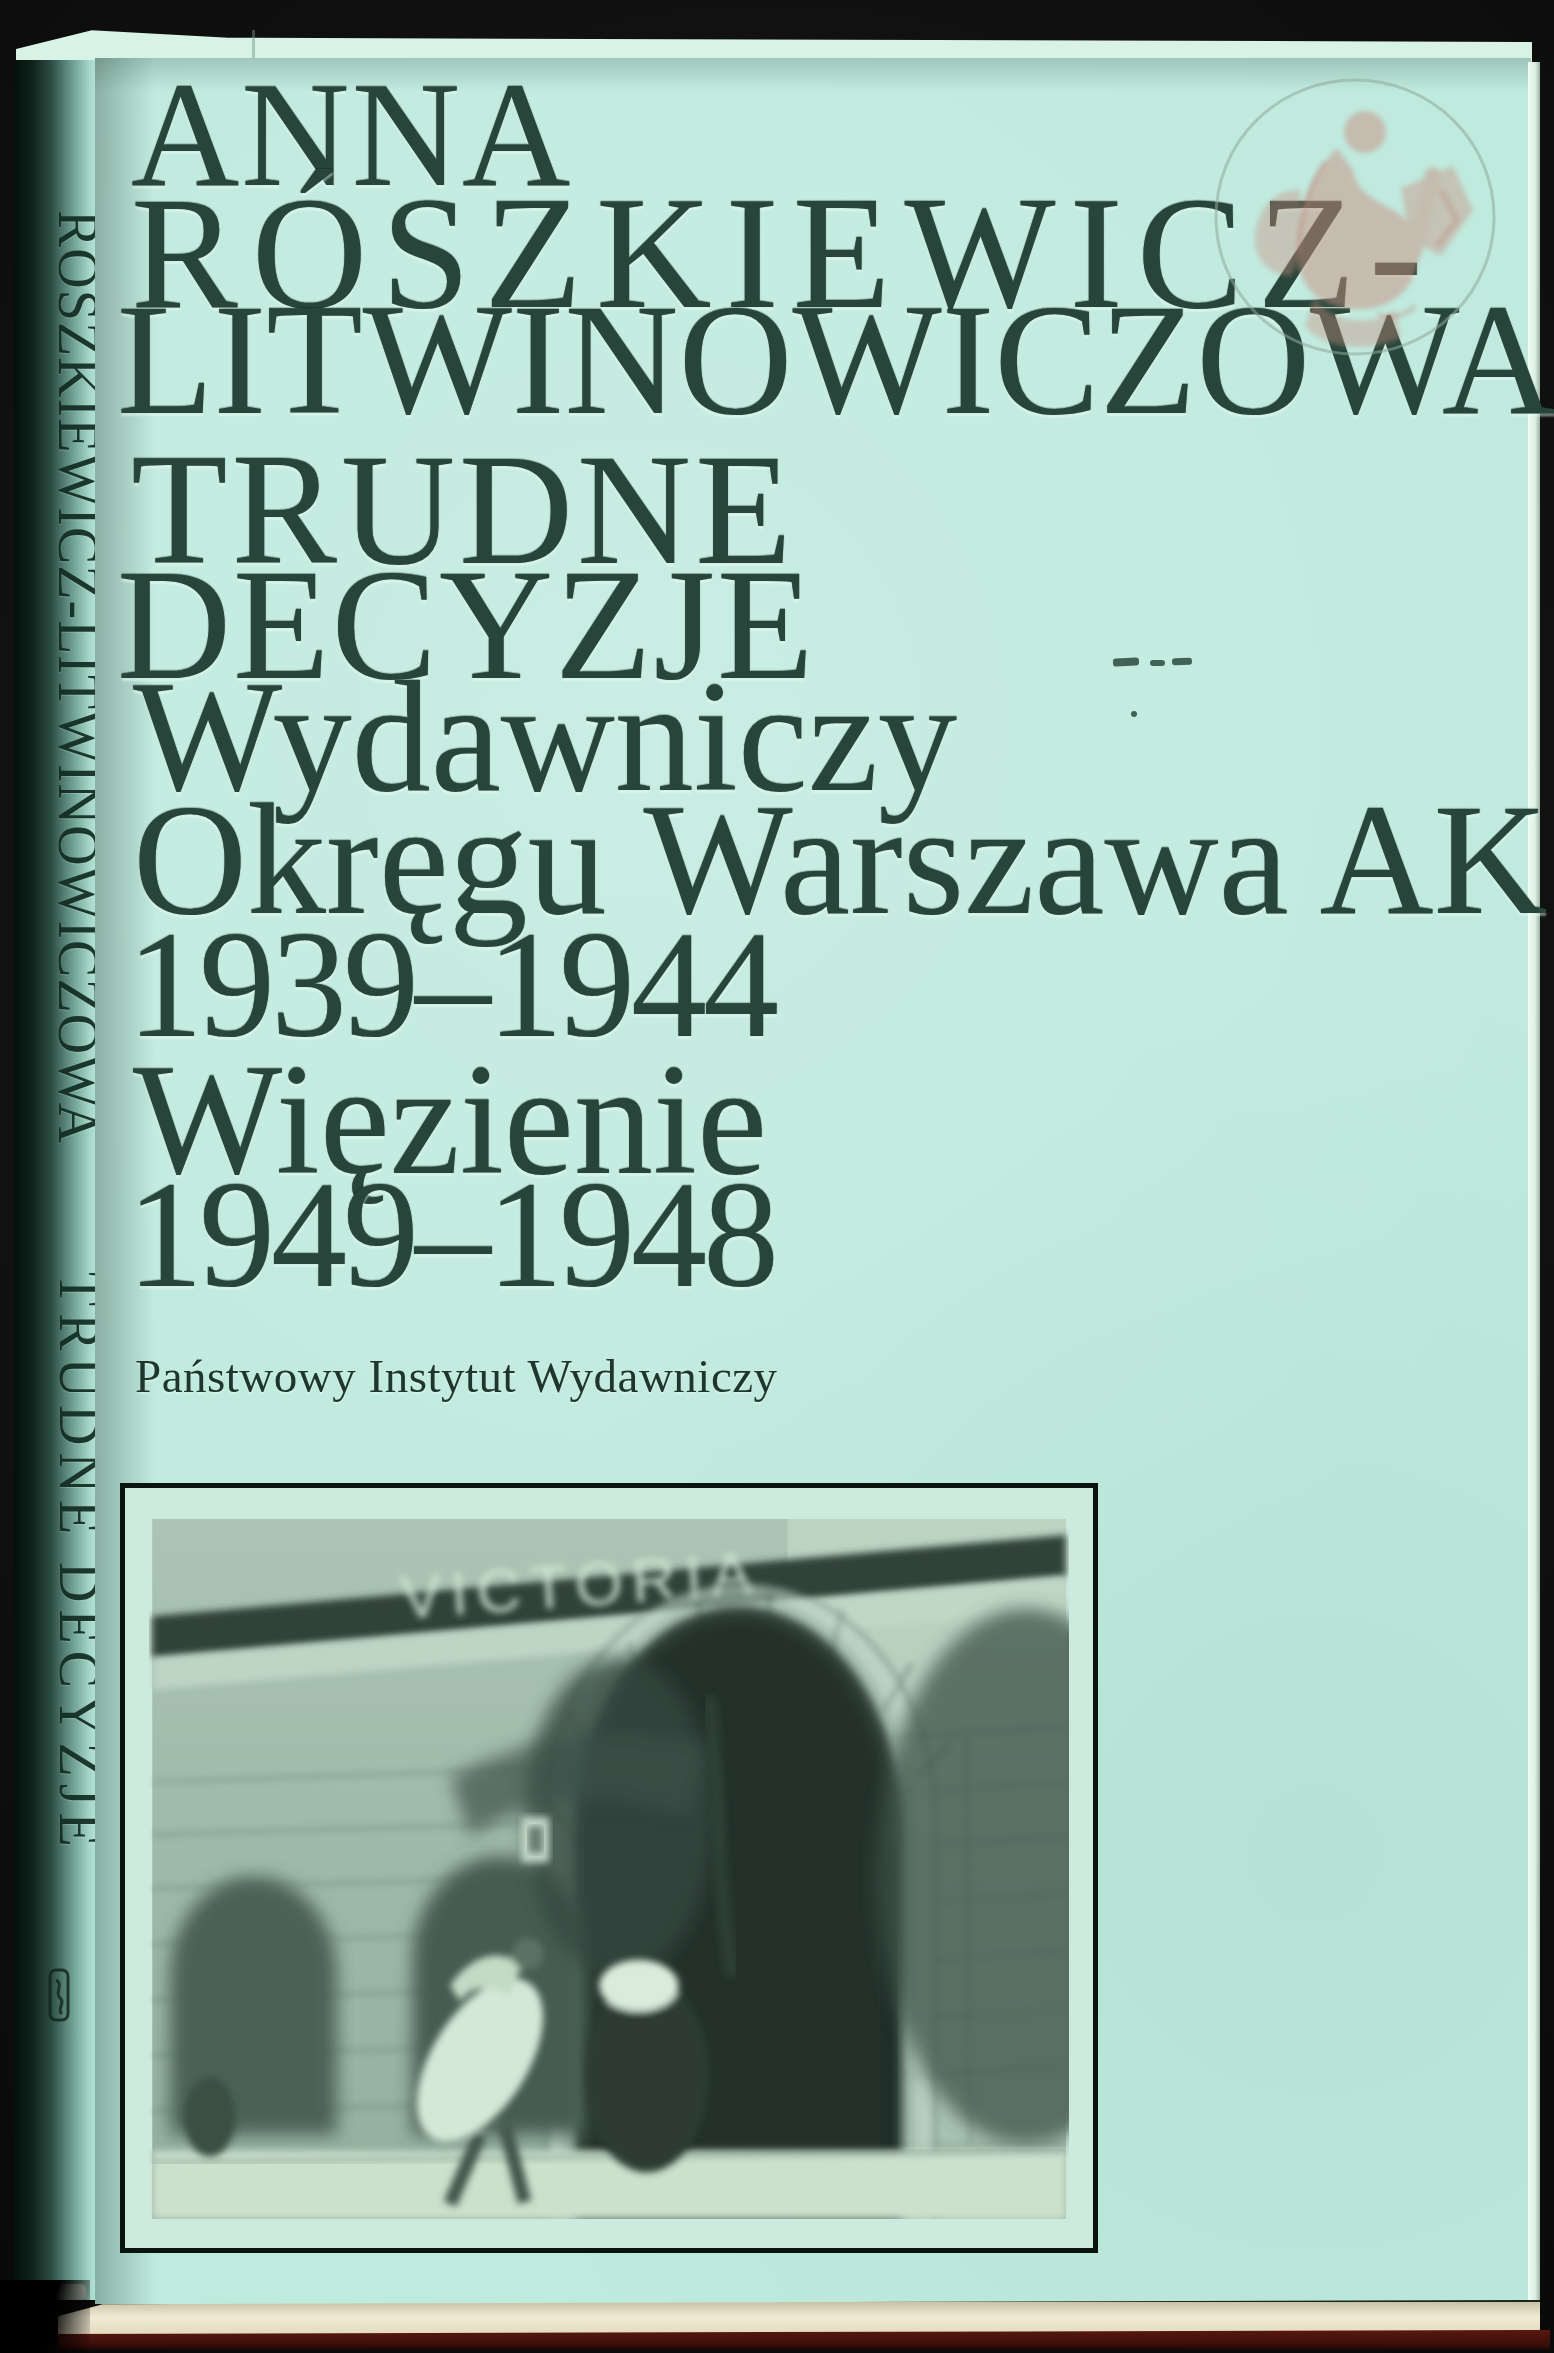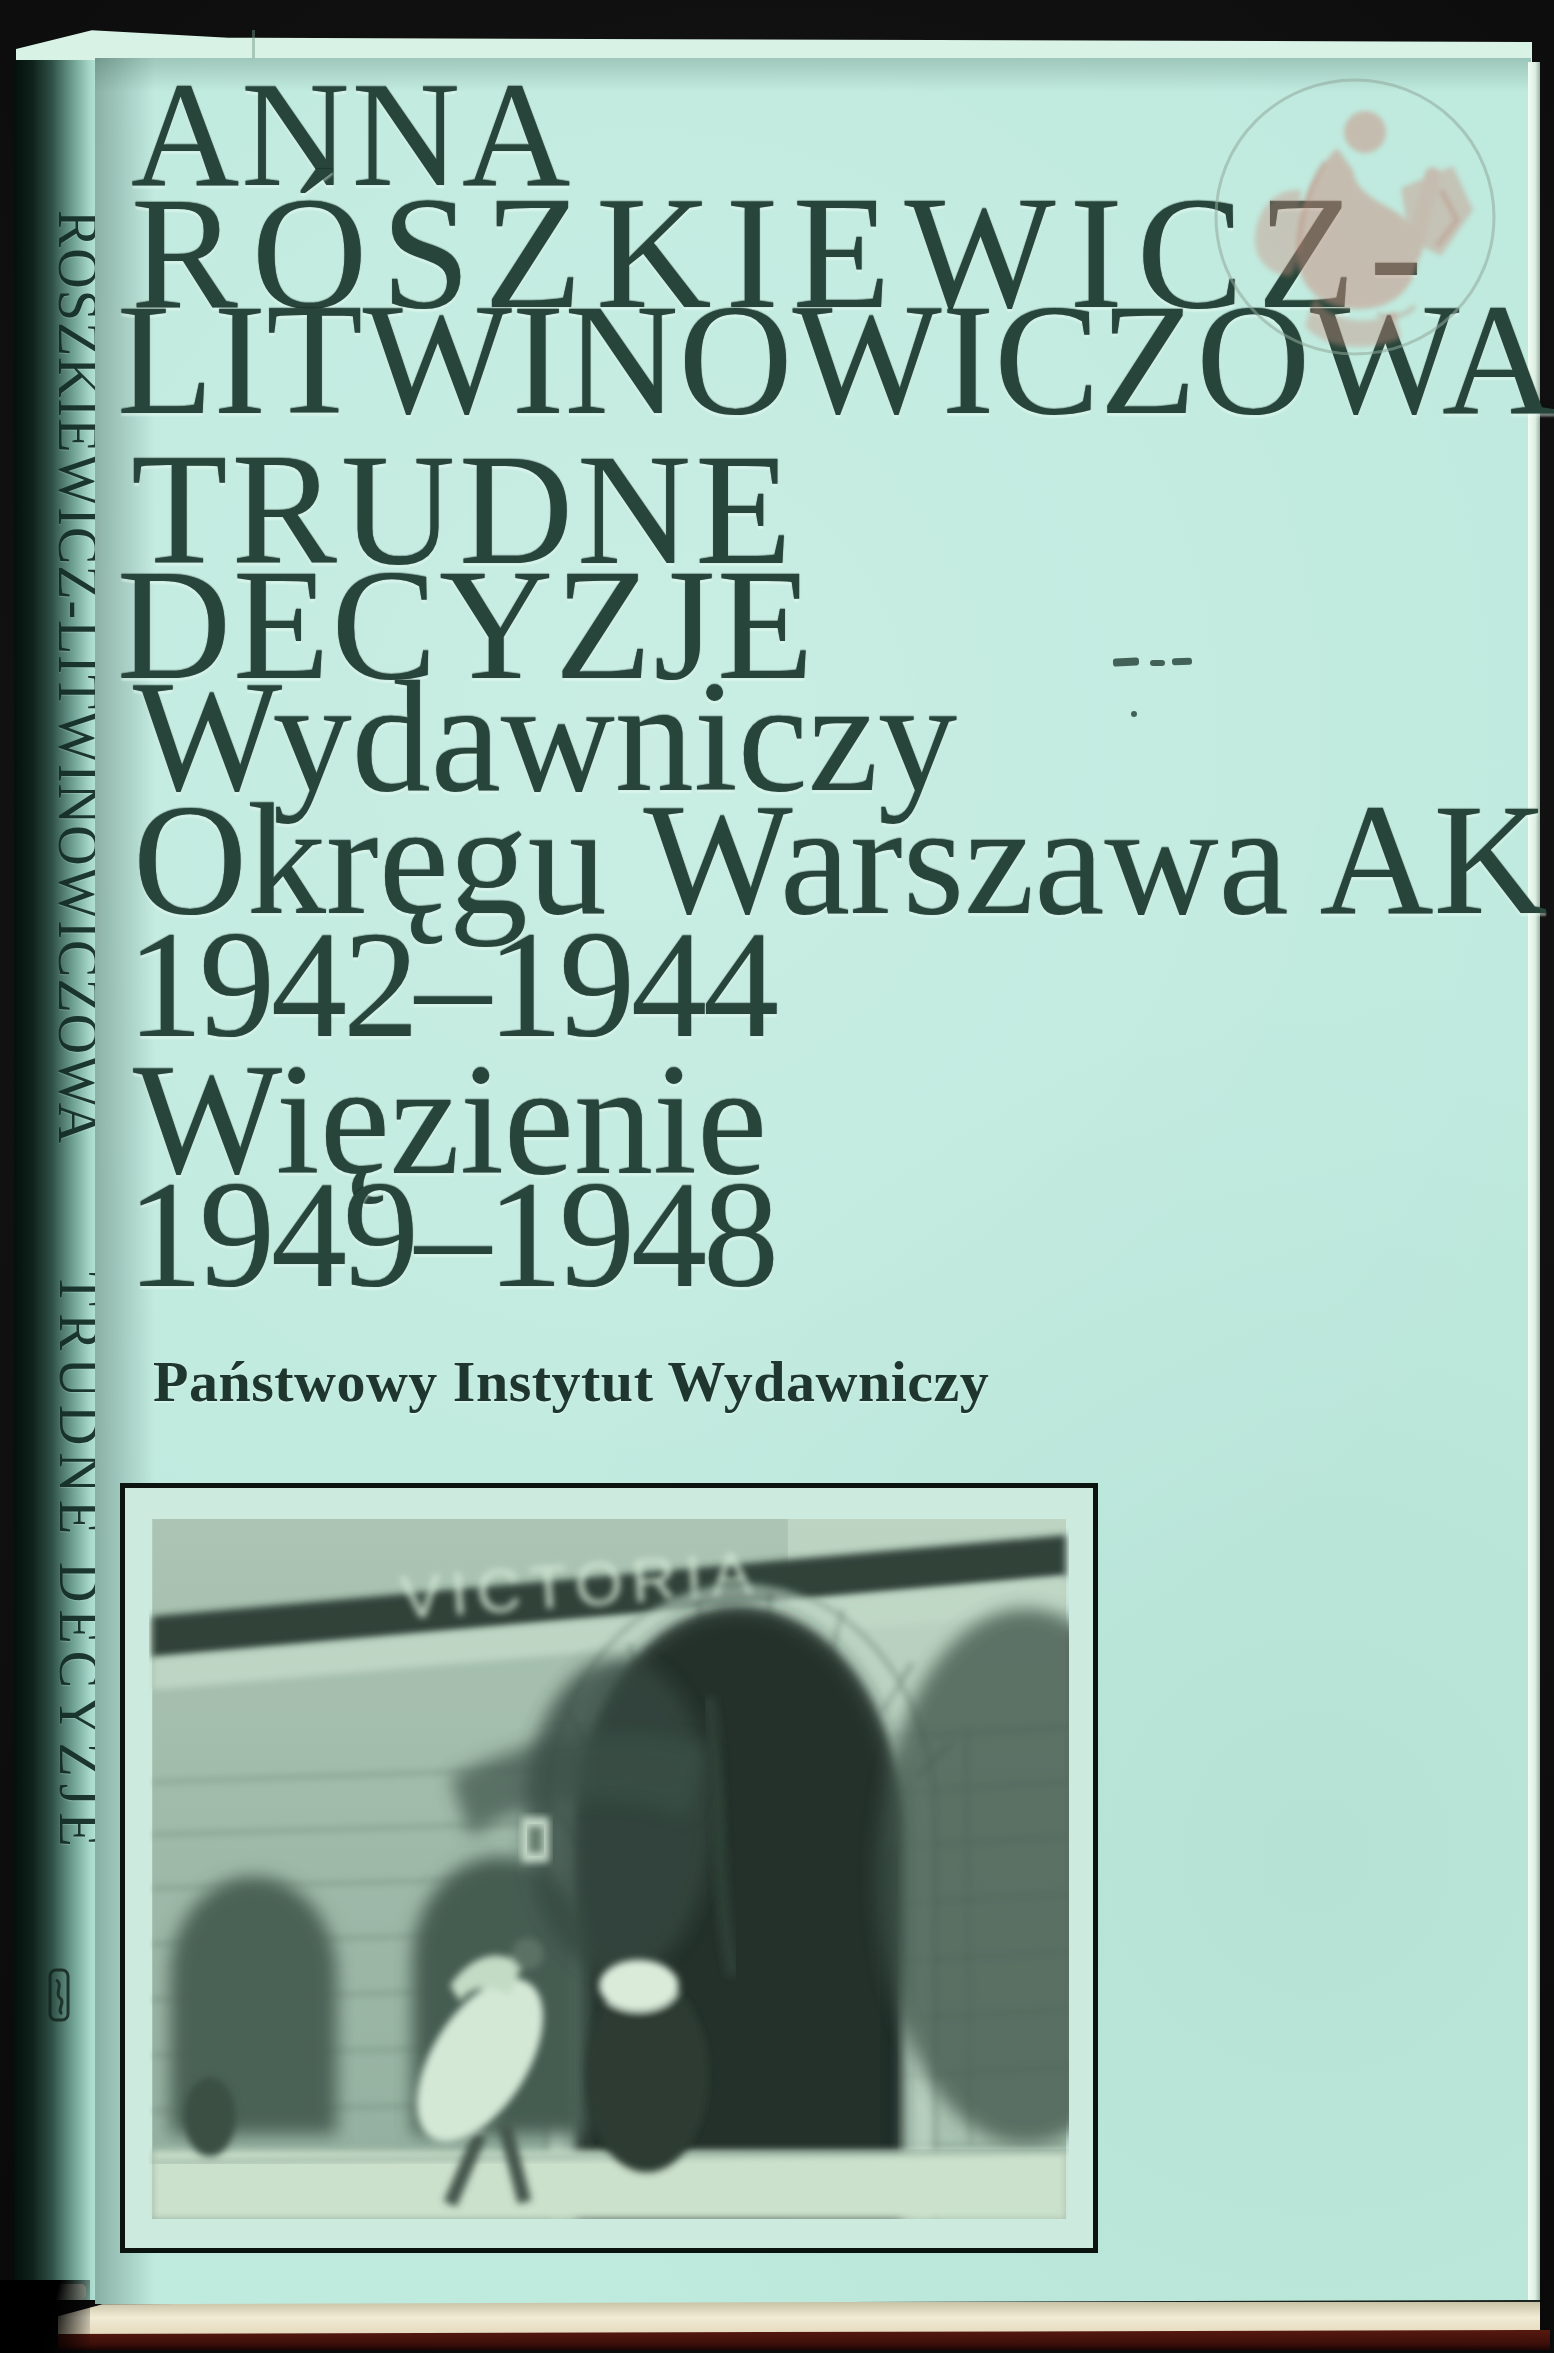--- a/index.html
+++ b/index.html
@@ -40,21 +40,21 @@
   .author1{left:131px;top:59px; font-size:150px;letter-spacing:2px;}
   .author2{left:131px;top:173px;font-size:160px;letter-spacing:14px;}
   .author3{left:117px;top:281px;font-size:158px;letter-spacing:0px;}
   .title1 {left:131px;top:431px;font-size:158px;letter-spacing:4px;}
   .title2 {left:117px;top:546px;font-size:158px;letter-spacing:2px;}
   .sub1   {left:133px;top:658px;font-size:158px;}
   .sub2   {left:133px;top:781px;font-size:158px;}
   .years1 {left:127px;top:909px;font-size:152px;letter-spacing:-4px;}
   .sub3   {left:133px;top:1041px;font-size:158px;}
   .years2 {left:127px;top:1159px;font-size:152px;letter-spacing:-4px;}
-  .publisher{left:153px;top:1353px;font-size:58px;font-weight:bold;letter-spacing:0.5px;
+  .publisher{left:135px;top:1353px;font-size:47px;font-weight:normal;letter-spacing:0.5px;
              color:#1e362d;text-shadow:0 2px 1px rgba(240,255,248,.4);}
   
   .mark{position:absolute;background:#2c4a40;border-radius:3px;opacity:.85;}
   .mark1{left:1113px;top:658px;width:26px;height:8px;transform:rotate(-3deg);}
   .mark2{left:1150px;top:660px;width:15px;height:6px;}
   .mark3{left:1172px;top:658px;width:20px;height:7px;transform:rotate(-2deg);}
   .markdot{left:1131px;top:711px;width:6px;height:6px;border-radius:50%;}
   
   .stamp{position:absolute;left:1205px;top:70px;width:300px;height:295px;z-index:6;}
   
@@ -96,21 +96,21 @@
   <div class="cover-shade-top"></div>
   <div class="page-edge-right"></div>
 
   <div class="cl author1">ANNA</div>
   <div class="cl author2">RÓSZKIEWICZ-</div>
   <div class="cl author3">LITWINOWICZOWA</div>
   <div class="cl title2">DECYZJE</div>
   <div class="cl title1">TRUDNE</div>
   <div class="cl sub1">Wydawniczy</div>
   <div class="cl sub2">Okręgu Warszawa AK</div>
-  <div class="cl years1">1942–1944</div>
+  <div class="cl years1">1939–1944</div>
   <div class="cl sub3">Więzienie</div>
   <div class="cl years2">1949–1948</div>
   <div class="cl publisher">Państwowy Instytut Wydawniczy</div>
 
   <div class="mark mark1"></div>
   <div class="mark mark2"></div>
   <div class="mark mark3"></div>
   <div class="mark markdot"></div>
 
   <svg class="stamp" viewBox="0 0 300 295">

